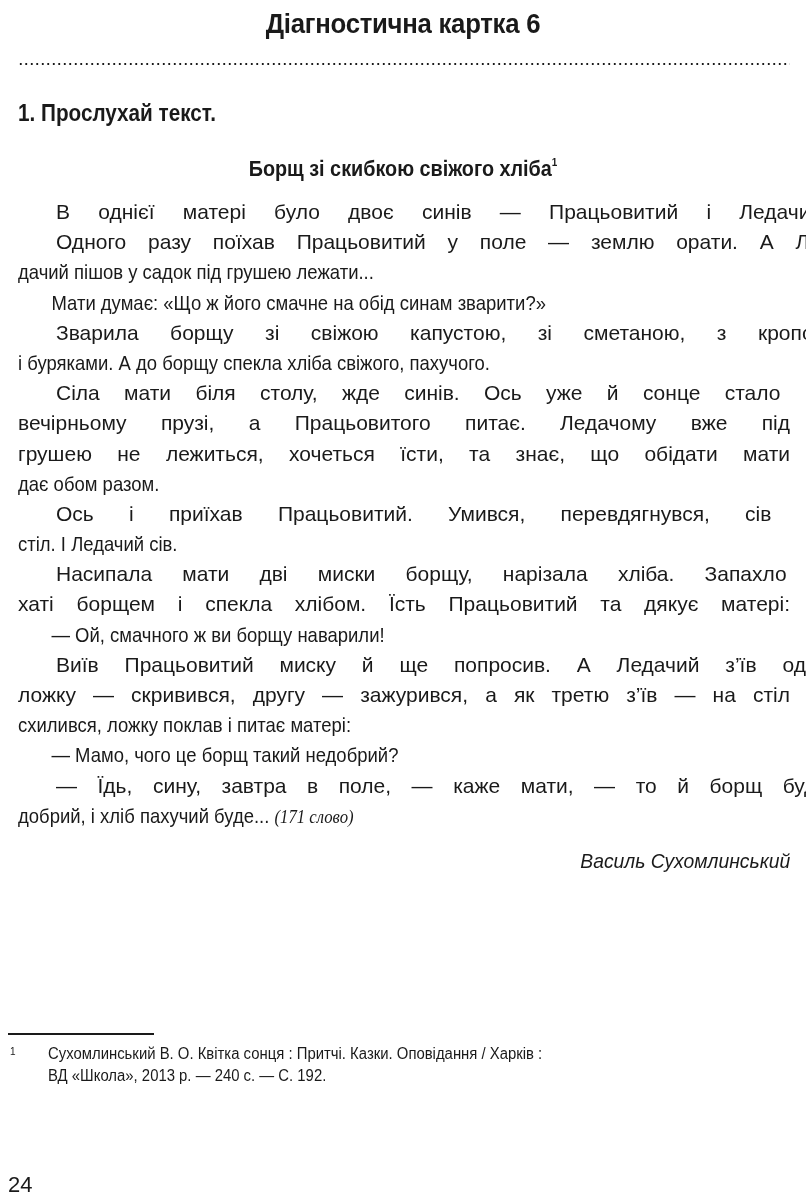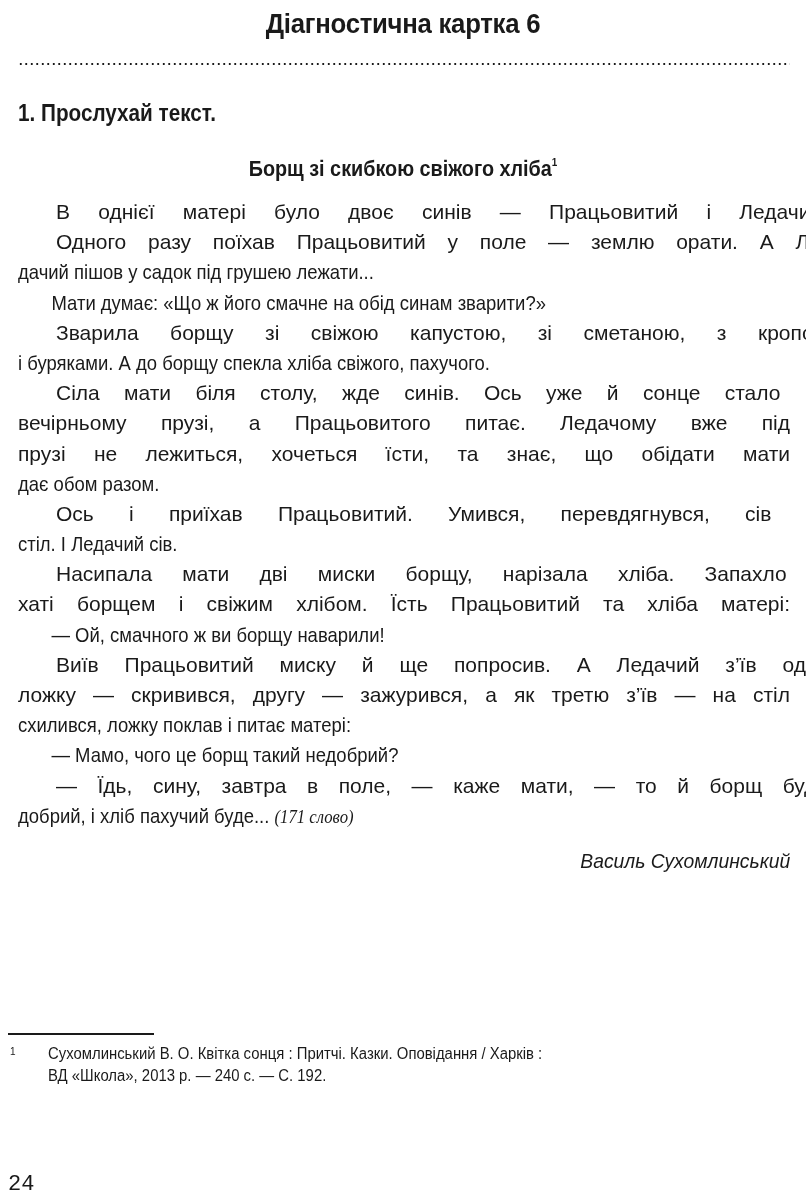--- a/index.html
+++ b/index.html
@@ -121,21 +121,20 @@
       display: block;
       white-space: nowrap;
       transform-origin: left center;
       transform: scaleX(0.93);
     }
     .page-num {
       position: absolute;
       top: 1172px;
       left: 8px;
       font-size: 22px;
-      font-family: Liberation Mono, monospace;
     }
   </style>
 </head>
 <body>
 
 <div class="title">Діагностична картка 6</div>
 
 <div class="dots"></div>
 
 <div class="task">1. Прослухай текст.</div>
@@ -144,26 +143,26 @@
 
 <div class="body">
   <span class="line indent" style="display: block; transform: scaleX(1); width: 772px;">В однієї матері було двоє синів — Працьовитий і Ледачий.</span>
   <span class="line indent" style="display: block; transform: scaleX(1); width: 772px;">Одного разу поїхав Працьовитий у поле — землю орати. А Ле-</span>
   <span class="line last" style="display: block; transform: scaleX(0.88); width: 877.273px;">дачий пішов у садок під грушею лежати...</span>
   <span class="line indent last" style="display: block; transform: scaleX(0.88); width: 877.273px;">Мати думає: «Що ж його смачне на обід синам зварити?»</span>
   <span class="line indent" style="display: block; transform: scaleX(1); width: 772px;">Зварила борщу зі свіжою капустою, зі сметаною, з кропом</span>
   <span class="line last" style="display: block; transform: scaleX(0.88); width: 877.273px;">і буряками. А до борщу спекла хліба свіжого, пахучого.</span>
   <span class="line indent" style="display: block; transform: scaleX(1); width: 772px;">Сіла мати біля столу, жде синів. Ось уже й сонце стало на</span>
   <span class="line" style="display: block; transform: scaleX(1); width: 772px;">вечірньому прузі, а Працьовитого питає. Ледачому вже під</span>
-  <span class="line" style="display: block; transform: scaleX(1); width: 772px;">прузі не лежиться, хочеться їсти, та знає, що обідати мати</span>
+  <span class="line" style="display: block; transform: scaleX(1); width: 772px;">грушею не лежиться, хочеться їсти, та знає, що обідати мати</span>
   <span class="line last" style="display: block; transform: scaleX(0.88); width: 877.273px;">дає обом разом.</span>
   <span class="line indent" style="display: block; transform: scaleX(1); width: 772px;">Ось і приїхав Працьовитий. Умився, перевдягнувся, сів за</span>
   <span class="line last" style="display: block; transform: scaleX(0.88); width: 877.273px;">стіл. І Ледачий сів.</span>
   <span class="line indent" style="display: block; transform: scaleX(1); width: 772px;">Насипала мати дві миски борщу, нарізала хліба. Запахло в</span>
-  <span class="line" style="display: block; transform: scaleX(1); width: 772px;">хаті борщем і свіжим хлібом. Їсть Працьовитий та хліба матері:</span>
+  <span class="line" style="display: block; transform: scaleX(1); width: 772px;">хаті борщем і спекла хлібом. Їсть Працьовитий та дякує матері:</span>
   <span class="line indent last" style="display: block; transform: scaleX(0.88); width: 877.273px;">— Ой, смачного ж ви борщу наварили!</span>
   <span class="line indent" style="display: block; transform: scaleX(1); width: 772px;">Виїв Працьовитий миску й ще попросив. А Ледачий з’їв одну</span>
   <span class="line" style="display: block; transform: scaleX(1); width: 772px;">ложку — скривився, другу — зажурився, а як третю з’їв — на стіл</span>
   <span class="line last" style="display: block; transform: scaleX(0.88); width: 877.273px;">схилився, ложку поклав і питає матері:</span>
   <span class="line indent last" style="display: block; transform: scaleX(0.88); width: 877.273px;">— Мамо, чого це борщ такий недобрий?</span>
   <span class="line indent" style="display: block; transform: scaleX(1); width: 772px;">— Їдь, сину, завтра в поле, — каже мати, — то й борщ буде</span>
   <span class="line last" style="display: block; transform: scaleX(0.88); width: 877.273px;"><span>добрий, і хліб пахучий буде...</span> <span class="count">(171 слово)</span></span>
 </div>
 
 <div class="signature">Василь Сухомлинський</div>

